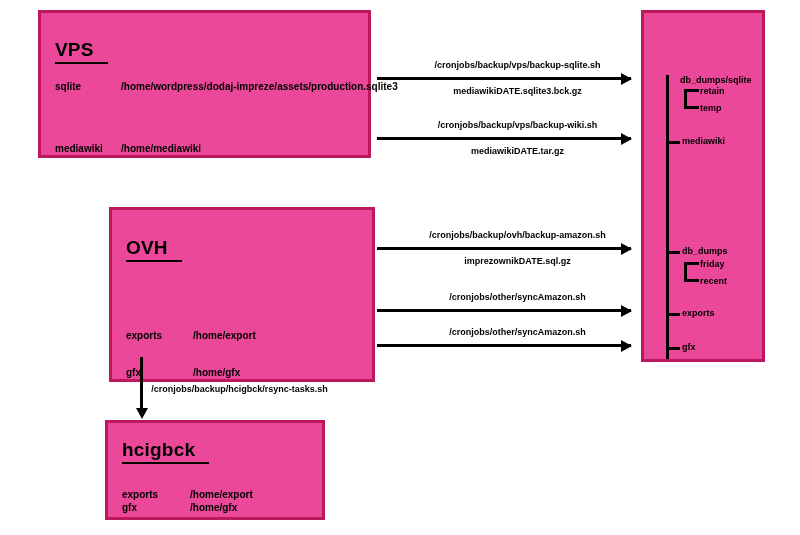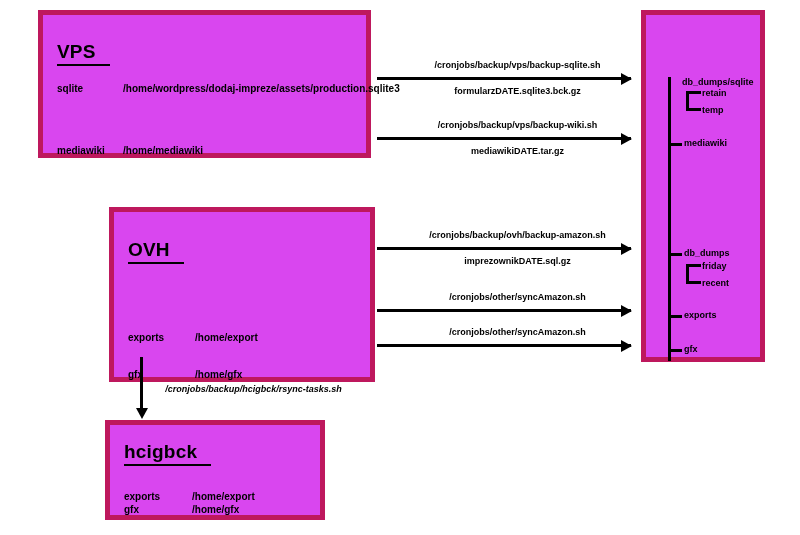--- a/index.html
+++ b/index.html
@@ -14,22 +14,22 @@
     height: 535px;
     background: #ffffff;
     font-family: "Liberation Sans", "DejaVu Sans", sans-serif;
     color: #000000;
     overflow: hidden;
   }
 
   
   .node-box {
     position: absolute;
-    border: 5px solid #be185d;
-    background: #d946ef;
+    border: 3px solid #be185d;
+    background: #ec4899;
     box-sizing: border-box;
   }
 
   .node-title {
     position: absolute;
     font-size: 19px;
     font-weight: 700;
     letter-spacing: 0.2px;
     white-space: nowrap;
   }
@@ -246,32 +246,32 @@
 
     <div class="tree-tick" style="top:300px;"></div>
     <div class="tree-label" style="left:38px; top:295px;">exports</div>
 
     <div class="tree-tick" style="top:334px;"></div>
     <div class="tree-label" style="left:38px; top:329px;">gfx</div>
   </div>
 
   <div class="arrow-h" style="left:377px; top:77px; width:254px;"></div>
   <div class="edge-label" style="left:504px; top:60px;">/cronjobs/backup/vps/backup-sqlite.sh</div>
-  <div class="edge-label" style="left:504px; top:86px;">formularzDATE.sqlite3.bck.gz</div>
+  <div class="edge-label" style="left:504px; top:86px;">mediawikiDATE.sqlite3.bck.gz</div>
 
   <div class="arrow-h" style="left:377px; top:137px; width:254px;"></div>
   <div class="edge-label" style="left:504px; top:120px;">/cronjobs/backup/vps/backup-wiki.sh</div>
   <div class="edge-label" style="left:504px; top:146px;">mediawikiDATE.tar.gz</div>
 
   <div class="arrow-h" style="left:377px; top:247px; width:254px;"></div>
   <div class="edge-label" style="left:504px; top:230px;">/cronjobs/backup/ovh/backup-amazon.sh</div>
   <div class="edge-label" style="left:504px; top:256px;">imprezownikDATE.sql.gz</div>
 
   <div class="arrow-h" style="left:377px; top:309px; width:254px;"></div>
   <div class="edge-label" style="left:504px; top:292px;">/cronjobs/other/syncAmazon.sh</div>
 
   <div class="arrow-h" style="left:377px; top:344px; width:254px;"></div>
   <div class="edge-label" style="left:504px; top:327px;">/cronjobs/other/syncAmazon.sh</div>
 
   <div class="arrow-v" style="left:140px; top:357px; height:52px;"></div>
-  <div class="edge-label" style="left:240px; top:384px;font-style:italic;">/cronjobs/backup/hcigbck/rsync-tasks.sh</div>
+  <div class="edge-label" style="left:226px; top:384px;">/cronjobs/backup/hcigbck/rsync-tasks.sh</div>
 
 </div>
 
 </body></html>

